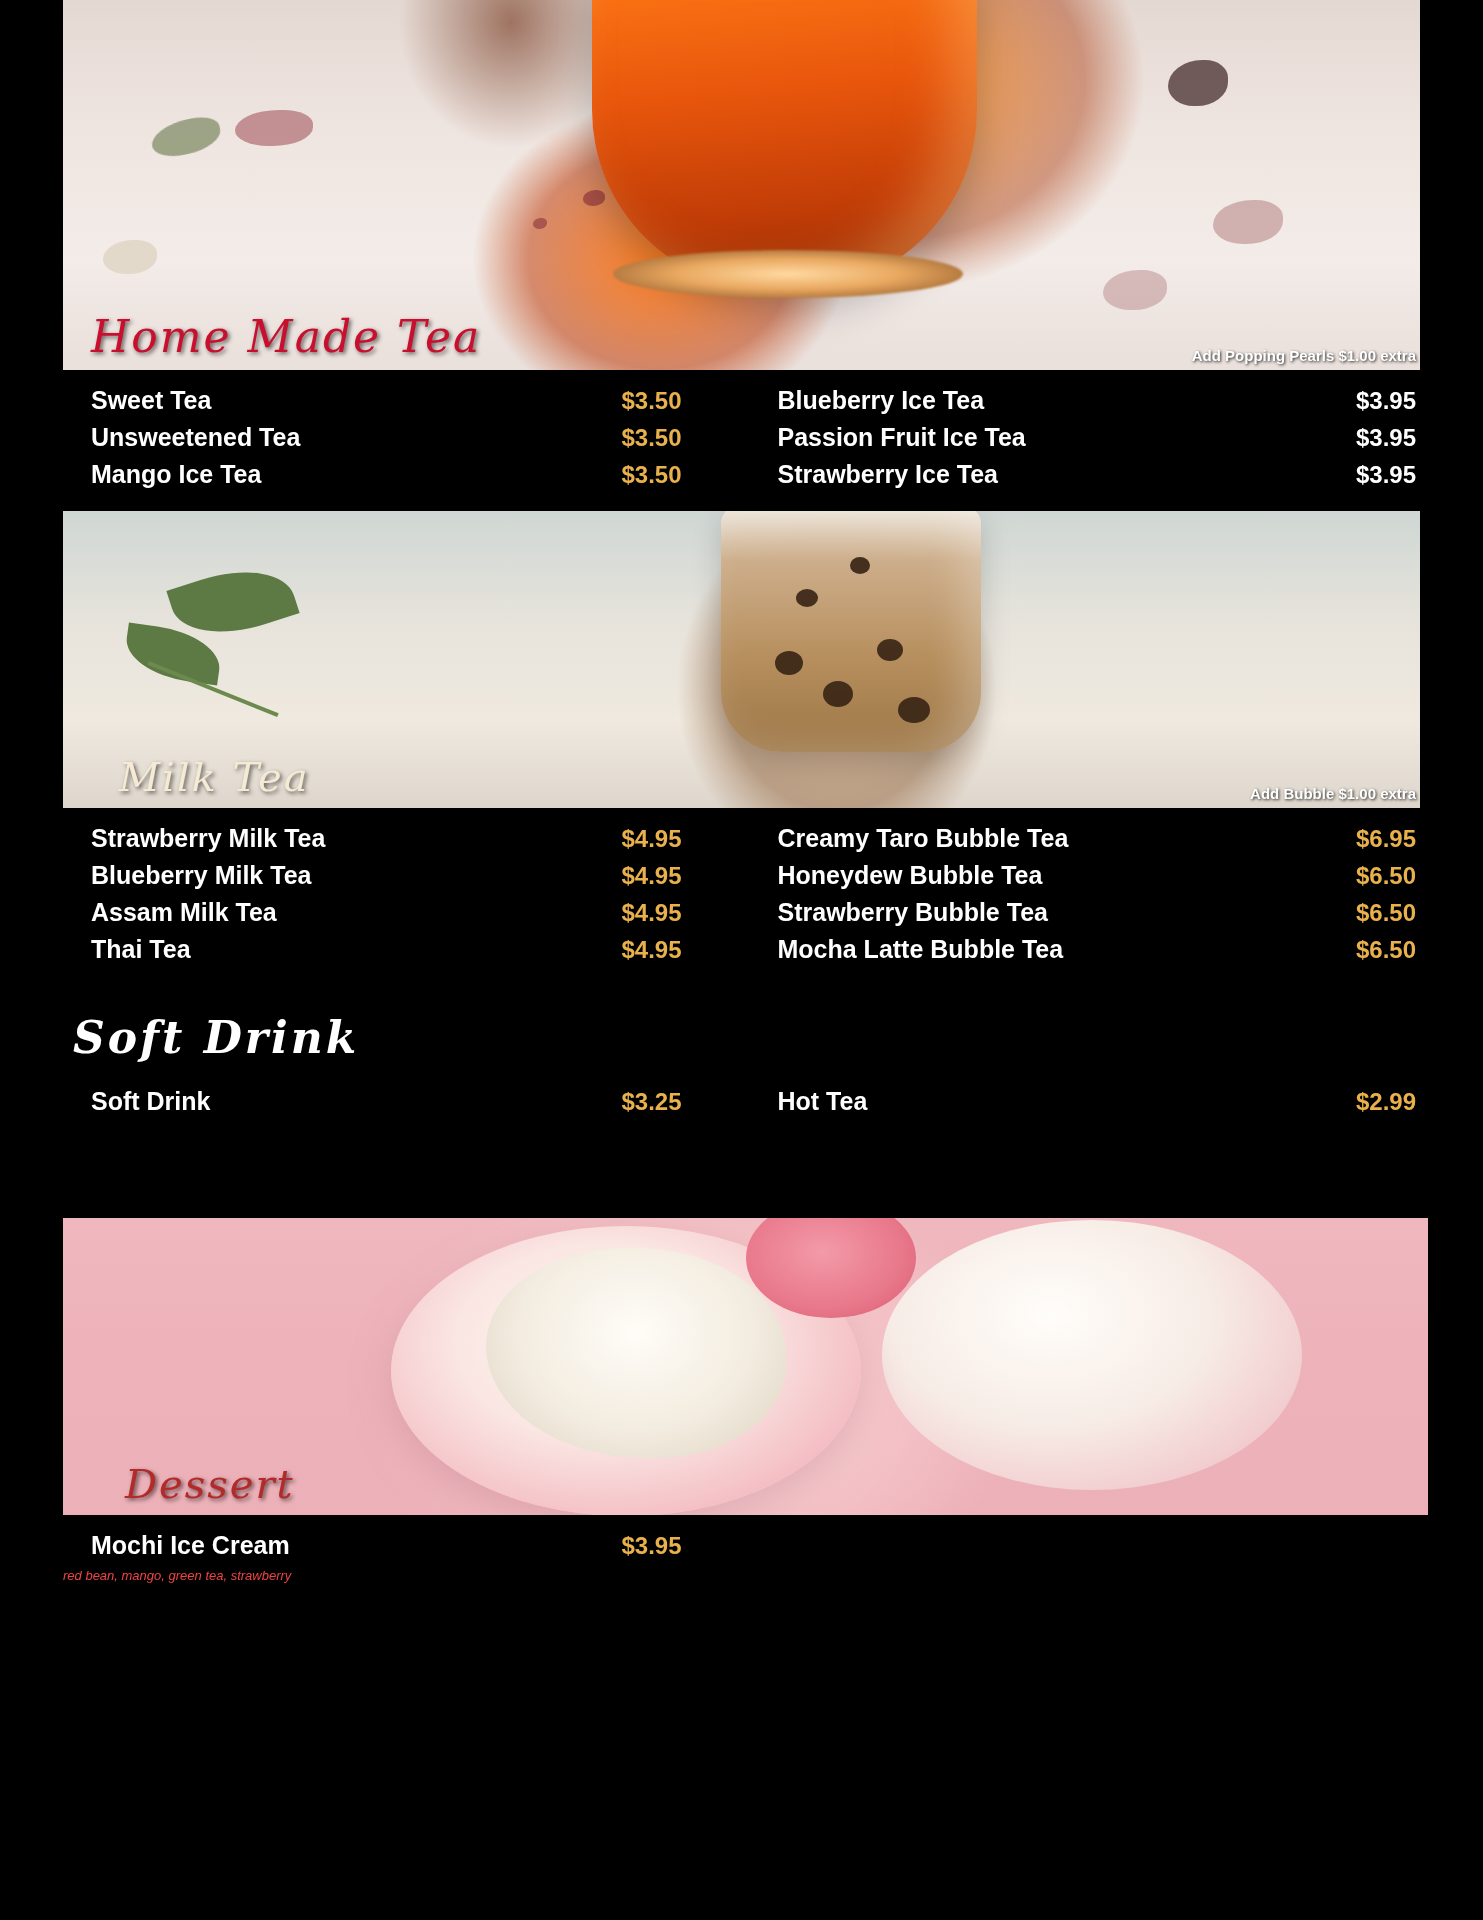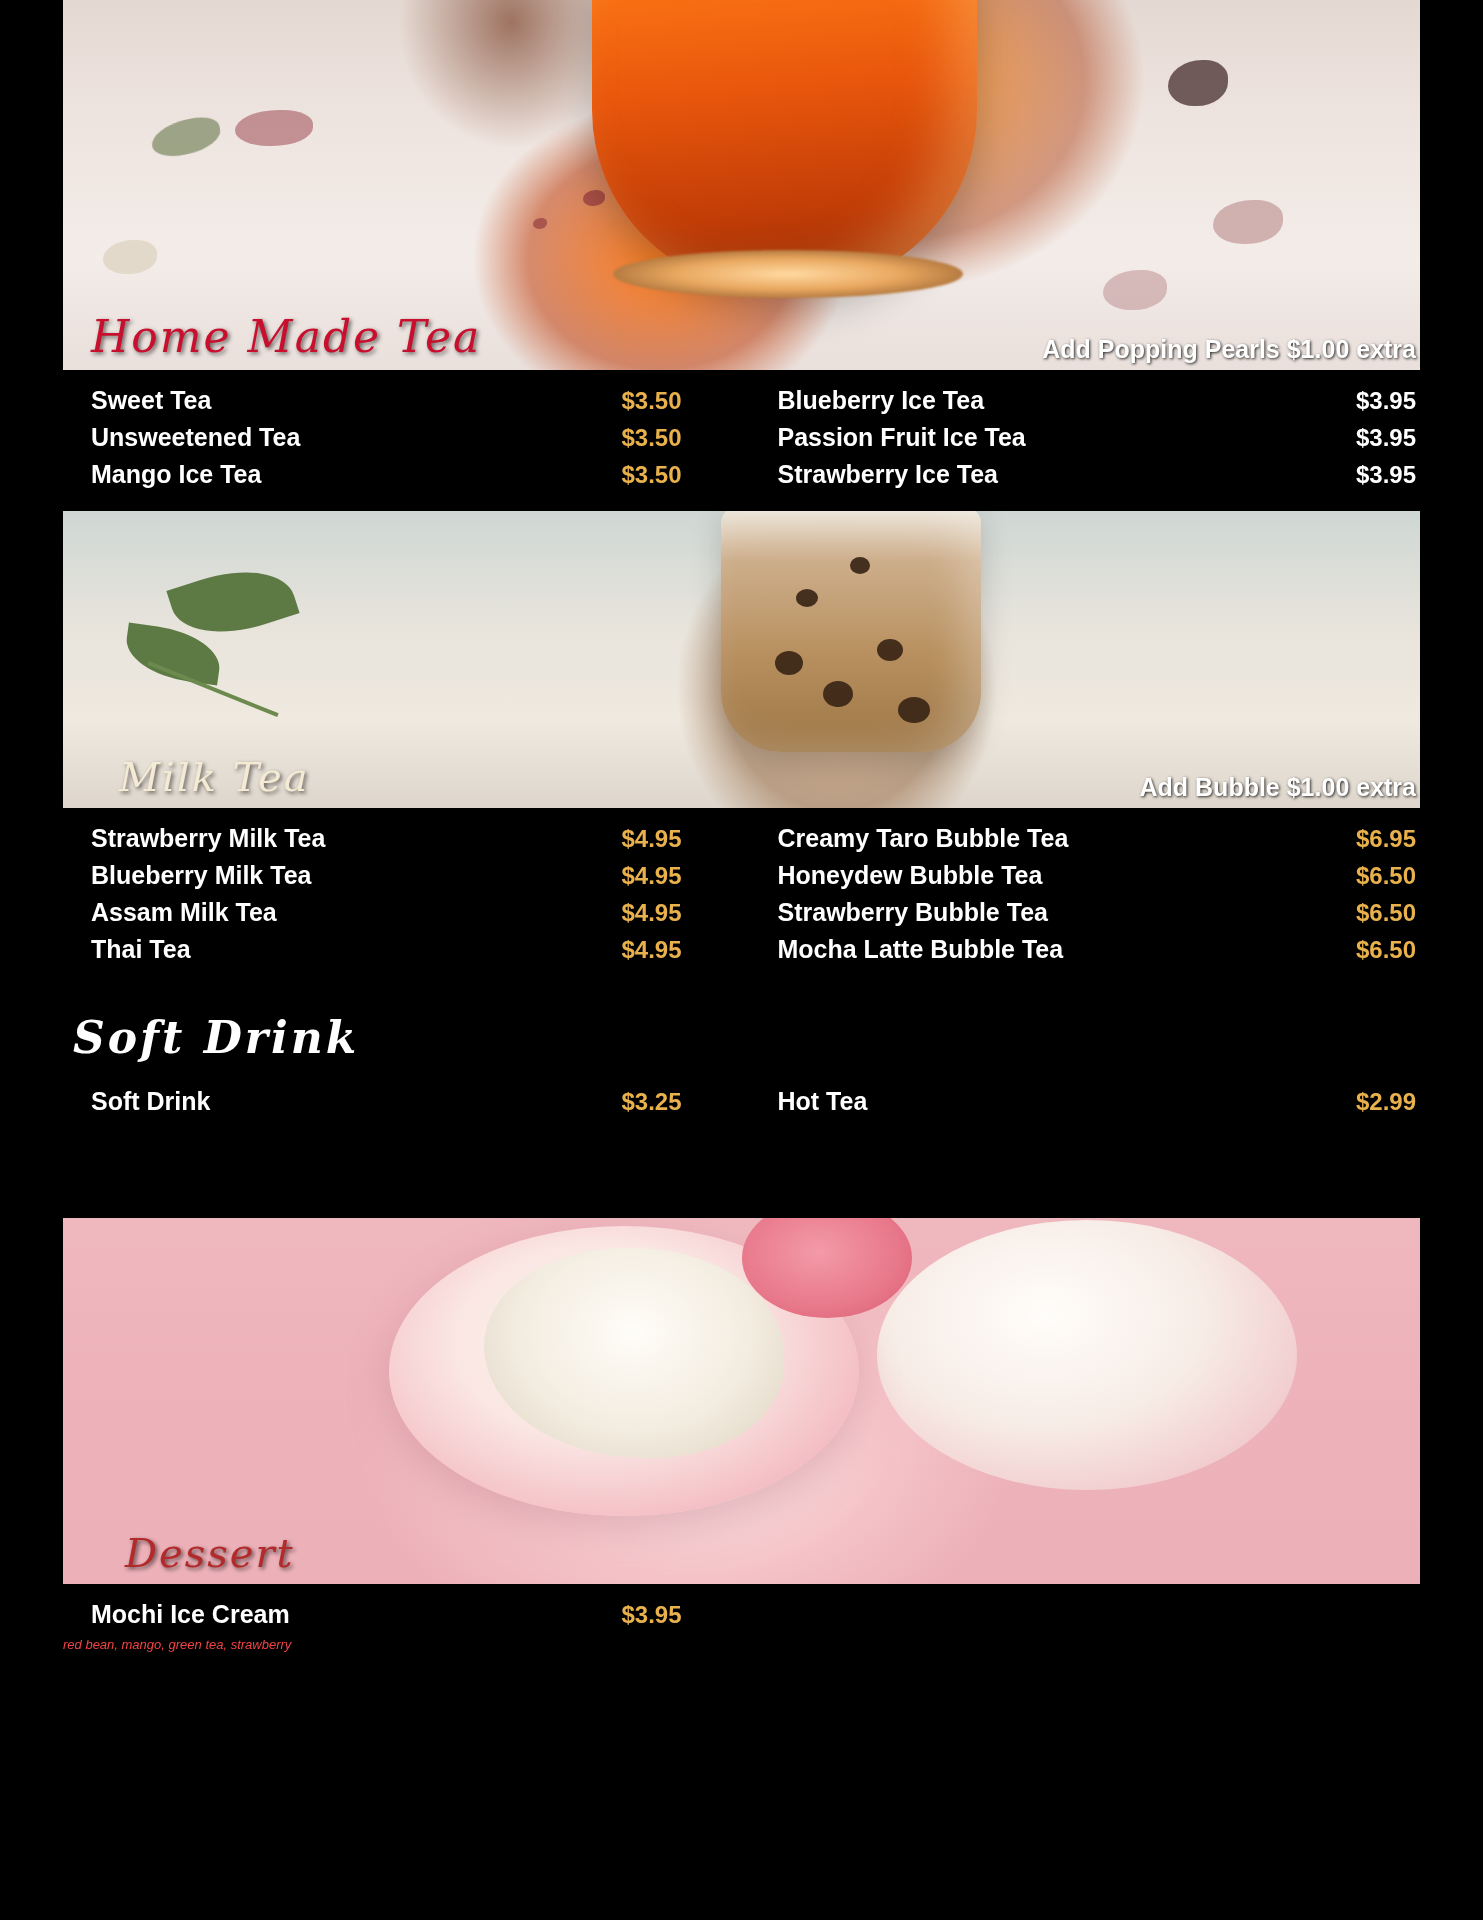--- a/index.html
+++ b/index.html
@@ -44,21 +44,21 @@
     font-style: italic;
     letter-spacing: 2px;
     text-shadow: 2px 2px 4px rgba(0,0,0,0.6);
   }
   .banner-note {
     position: absolute;
     right: 4px;
     bottom: 6px;
     font-family: "Liberation Sans", sans-serif;
     font-weight: bold;
-    font-size: 25px;
+    font-size: 15px;
     color: #ffffff;
     text-shadow: 1px 1px 3px rgba(0,0,0,0.85);
   }
 
   
   .banner-tea {
     height: 370px;
     background:
       radial-gradient(ellipse 240px 200px at 44% 70%, rgba(255,120,20,0.92) 0%, rgba(190,60,10,0.55) 55%, rgba(200,150,130,0.0) 78%),
       radial-gradient(ellipse 300px 260px at 62% 22%, rgba(255,150,40,0.85) 0%, rgba(170,55,10,0.45) 60%, rgba(0,0,0,0) 80%),
@@ -123,24 +123,25 @@
   }
   .banner-milk .stem {
     position: absolute;
     background: #6c8a4e;
     height: 4px;
     transform: rotate(22deg);
   }
 
   
   .banner-dessert {
-    height: 366px;
+    height: 297px;
     background:
       radial-gradient(ellipse 330px 230px at 46% 60%, rgba(255,240,238,0.95) 0%, rgba(246,197,200,0.75) 62%, rgba(236,170,178,0.6) 100%),
       linear-gradient(180deg, #f4ccd0 0%, #f0bfc6 45%, #edb9c2 100%);
+    padding-left: 8px;
   }
   .banner-dessert .mochi-big {
     position: absolute;
     left: 24%;
     top: 8px;
     width: 470px;
     height: 290px;
     border-radius: 50%;
     background: radial-gradient(ellipse at 45% 40%, #fff7f1 0%, #fae6e3 40%, #f3b9c0 78%, #e99aa6 100%);
     box-shadow: 0 14px 40px rgba(180,110,125,0.35);

